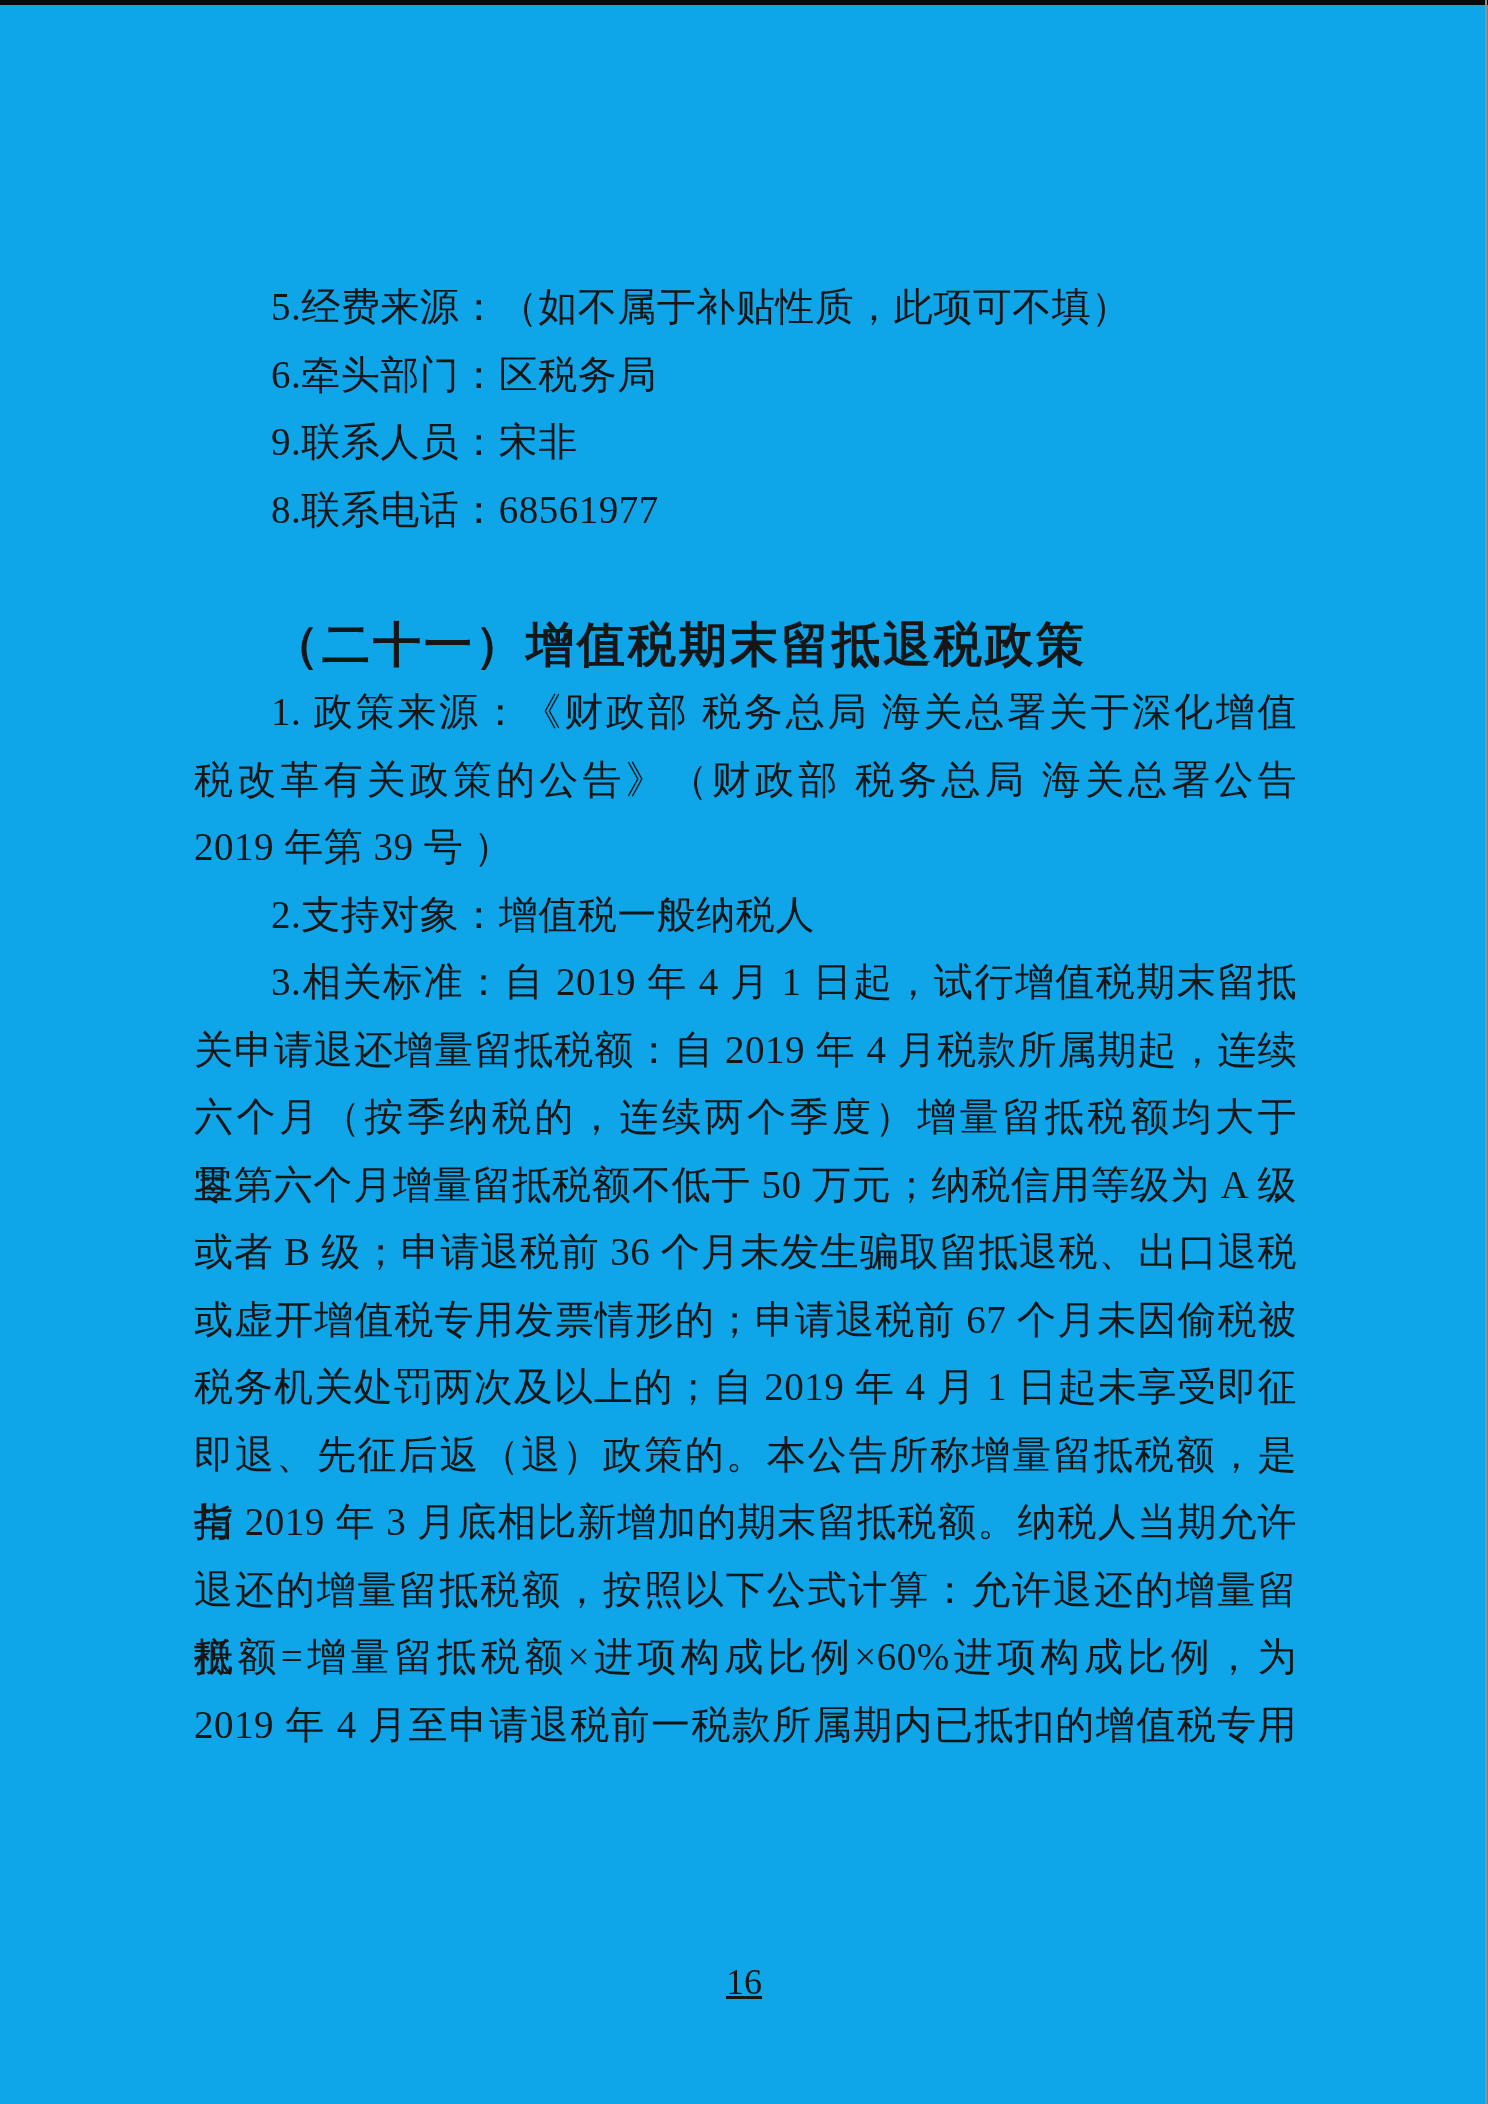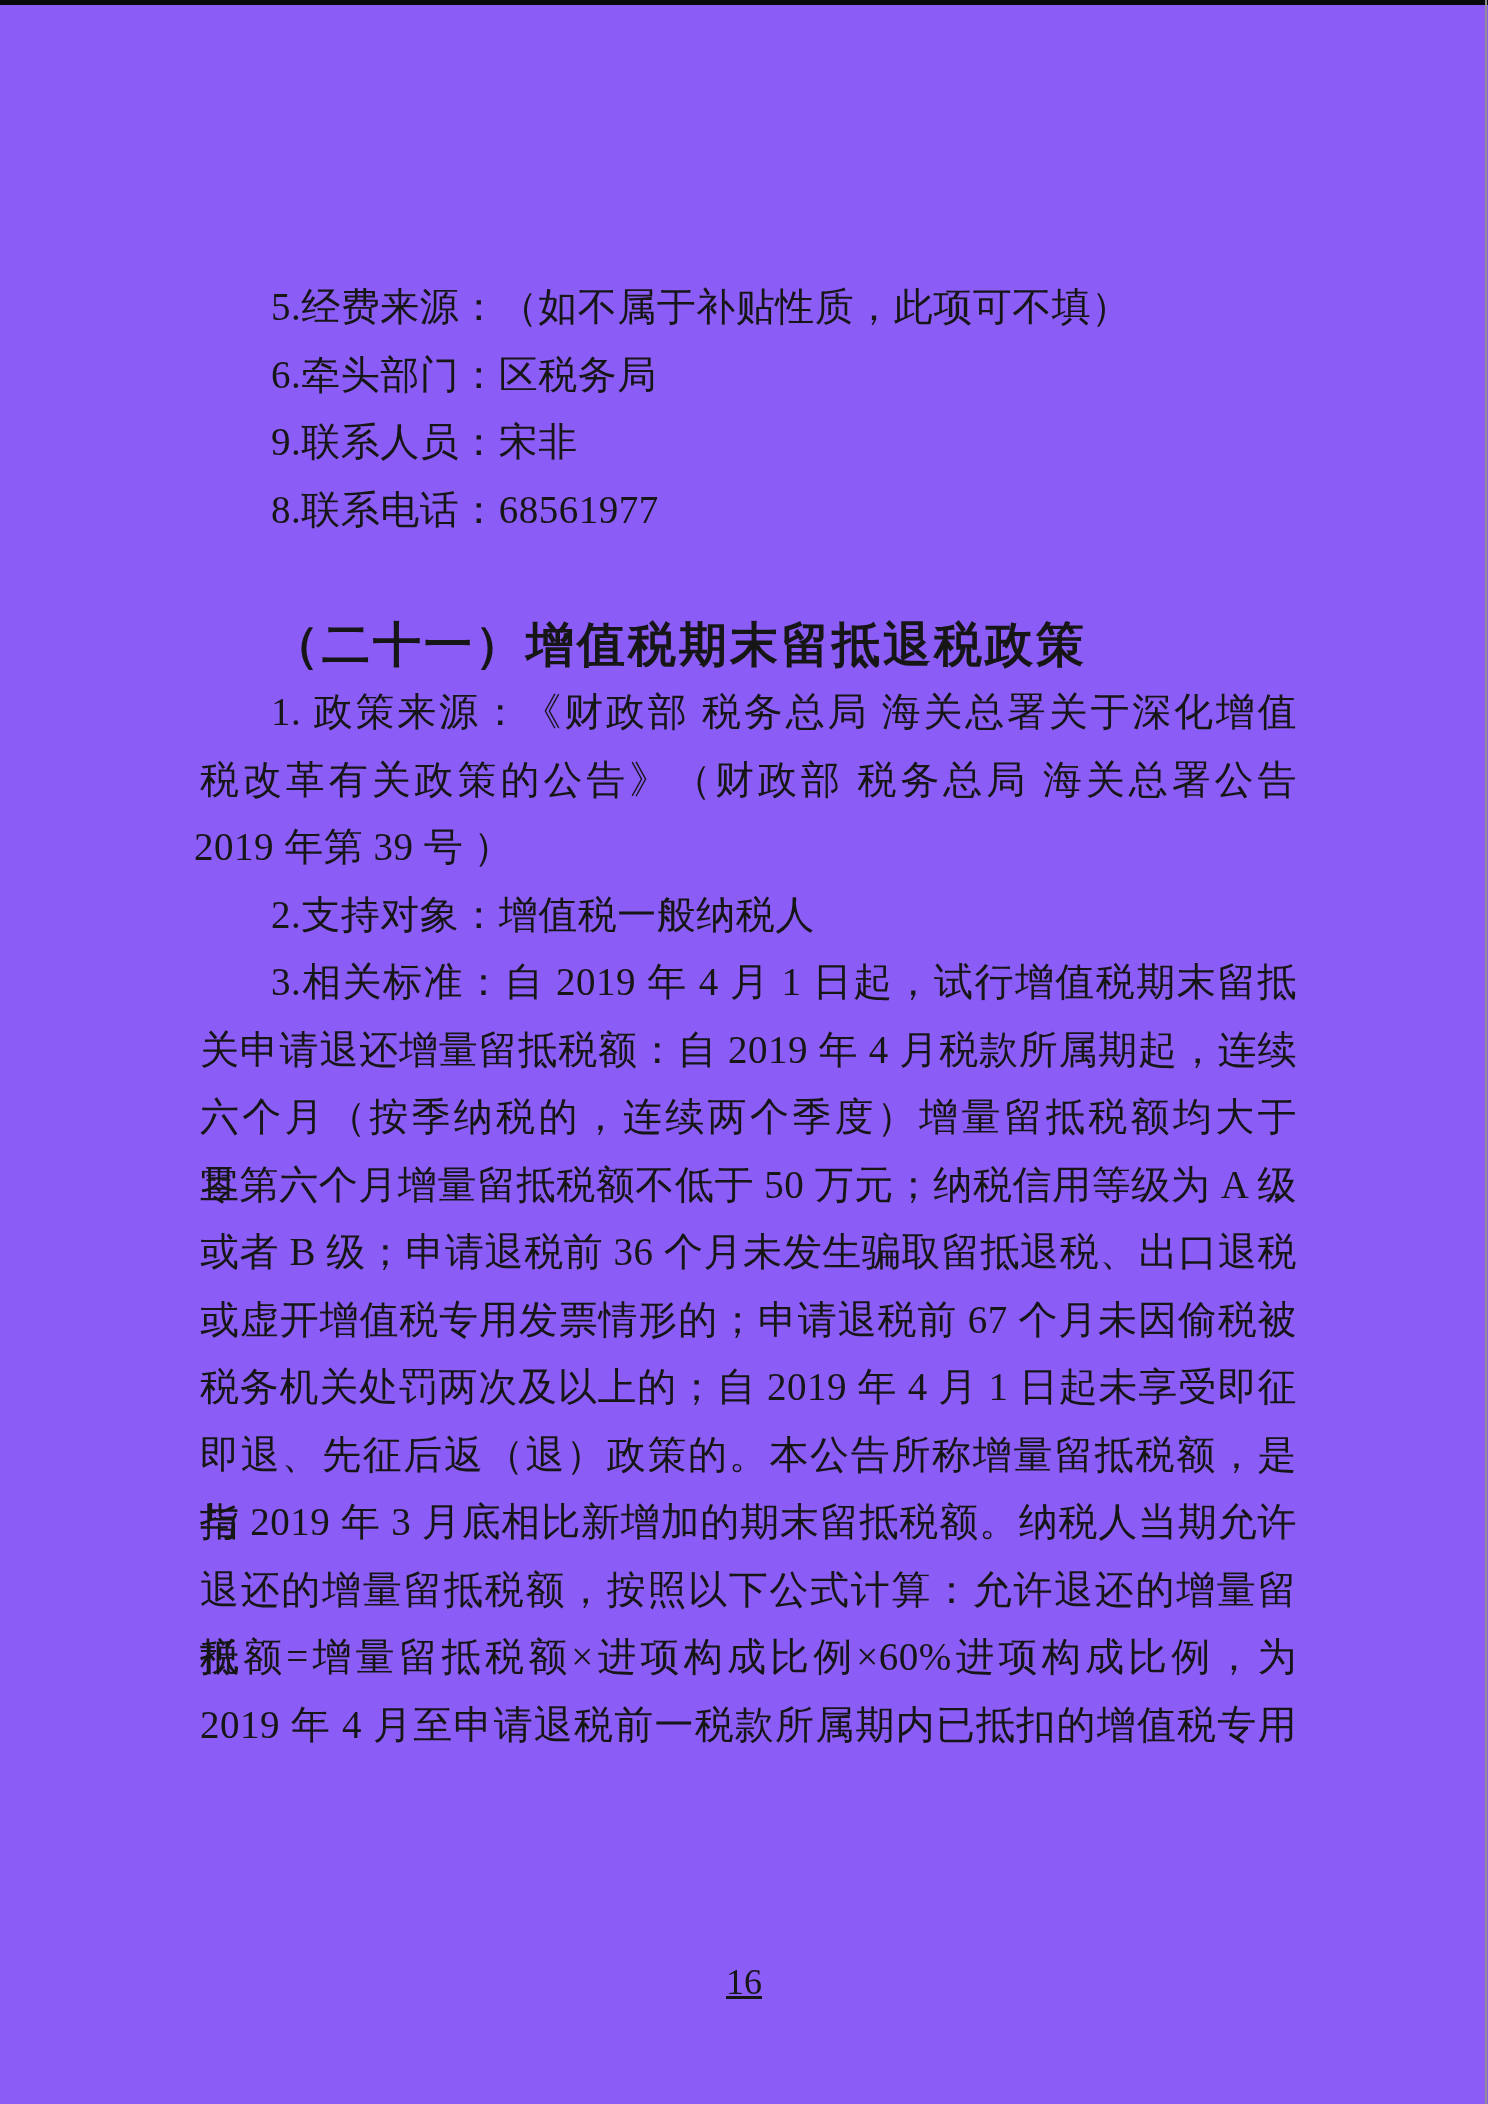--- a/index.html
+++ b/index.html
@@ -1,20 +1,20 @@
 <!DOCTYPE html>
 <html><head>
 <meta charset="utf-8">
 <style>
   html,body { margin:0; padding:0; background:#ffffff; }
   .page {
     position:relative;
     width:1488px;
     height:2104px;
-    background:#8b5cf6;
+    background:#0ea5e9;
     overflow:hidden;
     font-family:"Liberation Serif","DejaVu Serif",serif;
     color:#161616;
   }
   .edge-top {
     position:absolute; top:0; left:0; width:100%; height:5px;
   }
   .edge-right {
     position:absolute; top:0; right:1px; width:2px; height:100%;
   }
@@ -31,21 +31,20 @@
     letter-spacing:0.5px;
     white-space:normal;
     overflow:visible;
   }
   .item  { text-indent:77px; }
   .plain { }
   .gap   { }
   .justify {
     text-align:justify;
     text-align-last:justify;
-    margin-left:6px;
   }
   .indent-justify {
     text-indent:77px;
     text-align:justify;
     text-align-last:justify;
   }
   .heading {
     text-indent:77px;
     font-family:"Liberation Sans","DejaVu Sans",sans-serif;
     font-weight:700;

